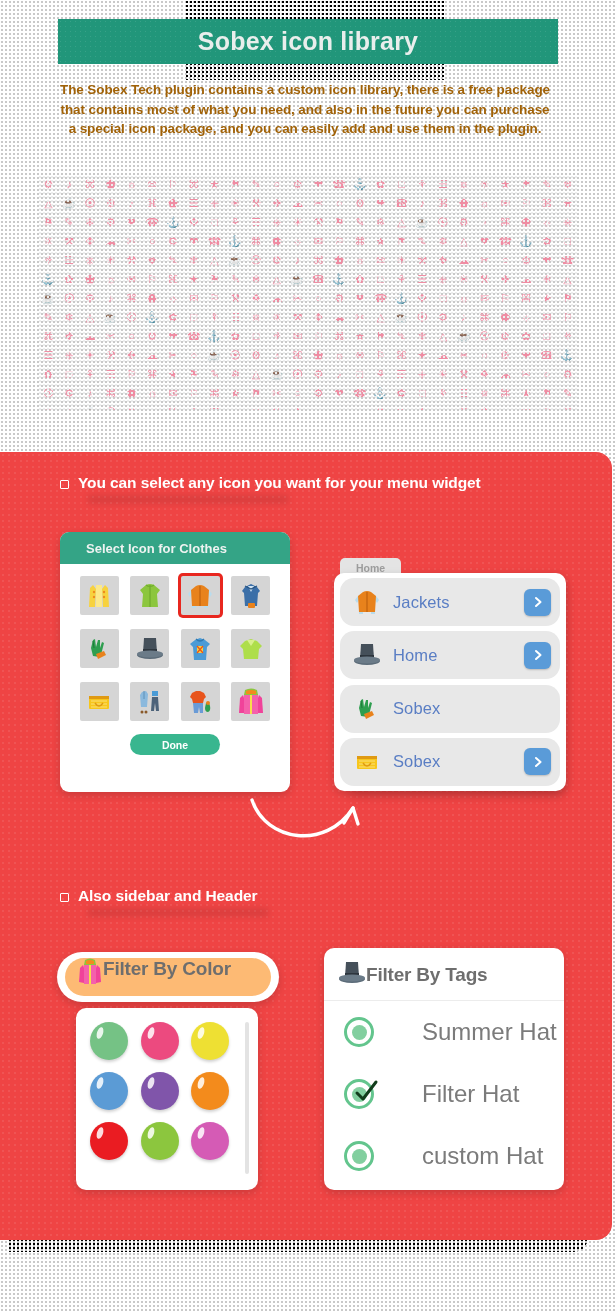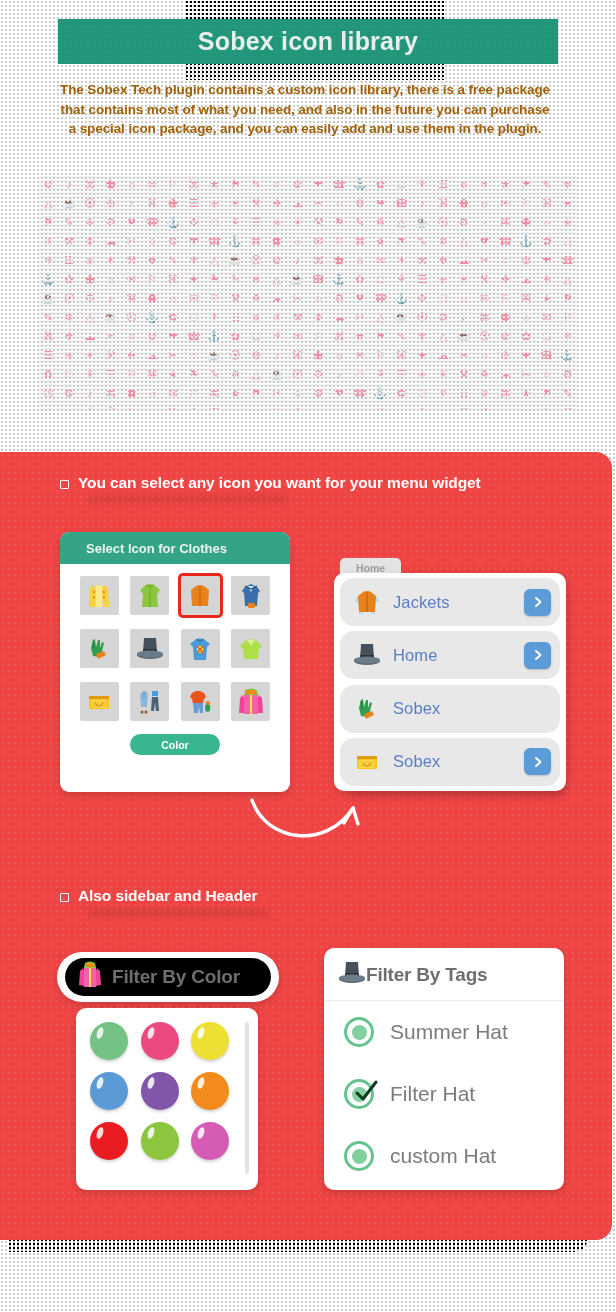--- a/index.html
+++ b/index.html
@@ -192,22 +192,22 @@
   .curve-arrow { position: absolute; left: 248px; top: 790px; width: 120px; height: 62px; }
 
   
   .fcolor-pill {
     position: absolute; left: 57px; top: 952px; width: 222px; height: 50px;
     background: #ffffff; border-radius: 25px;
     box-shadow: 0 3px 8px rgba(0,0,0,0.16);
     display: flex; align-items: center; padding: 0 8px;
   }
   .fcolor-inner {
-    width: 100%; height: 38px; background: #000000; border-radius: 19px;
-    display: flex; align-items: center; gap: 9px; padding-left: 12px;
+    width: 100%; height: 38px; background: #fdba74; border-radius: 19px;
+    display: flex; align-items: flex-start; padding-left: 12px;
   }
   .fcolor-label { color: #6e6e6e; font-size: 19px; font-weight: bold; letter-spacing: -0.2px; }
 
   .fcolor-card {
     position: absolute; left: 76px; top: 1008px; width: 182px; height: 182px;
     background: #ffffff; border-radius: 10px;
     box-shadow: 0 3px 9px rgba(0,0,0,0.15);
     padding: 14px 10px 10px 14px;
   }
   .swatch-grid {
@@ -249,21 +249,21 @@
   .radio {
     width: 30px; height: 30px; border-radius: 50%;
     border: 3px solid #63c58d; background: #ffffff;
     display: flex; align-items: center; justify-content: center; position: relative;
     flex: none;
   }
   .radio .dot {
     width: 15px; height: 15px; border-radius: 50%; background: #82cf9f;
   }
   .radio .check { position: absolute; left: 4px; top: -5px; }
-  .ftag-text { color: #7b7b7b; font-size: 21px; }
+  .ftag-text { color: #7b7b7b; font-size: 24px; margin-left: 32px; }
 </style>
 </head>
 <body>
 
 <div class="dot-bg"></div>
 
 <div class="header-wrap">
   <div class="header-shadow-top"></div>
   <div class="header-shadow-bot"></div>
   <div class="header-bar">
@@ -776,21 +776,21 @@
             <path d="M23,8 L26,11 L27,26 L22,26 L22,11 Z" fill="#f0439a"></path>
             <path d="M8,7 L22,7 L22,27 L8,27 Z" fill="#f461ab"></path>
             <path d="M14,7 L16,7 L16,27 L14,27 Z" fill="#f7e04a"></path>
             <path d="M9,3 Q15,0 21,3 L22,8 L8,8 Z" fill="#8cc63e"></path>
             <path d="M10,4 Q15,2 20,4 L20,7 L10,7 Z" fill="#f38b1c"></path>
           </svg>
         </span>
       </div>
     </div>
   <div class="done-row">
-    <button class="done-btn">Color</button>
+    <button class="done-btn">Done</button>
   </div>
 </div>
 
 <div class="menu-shadow"></div>
 <div class="menu-tab">Home</div>
 <div class="menu-card" id="menuCard">
     <div class="menu-row">
       <div class="menu-row-ico">
         <svg width="30" height="30" viewBox="0 0 30 30">
           <path d="M6,9 L3,13 L5,16 L7,13 Z" fill="#b9dced"></path>

